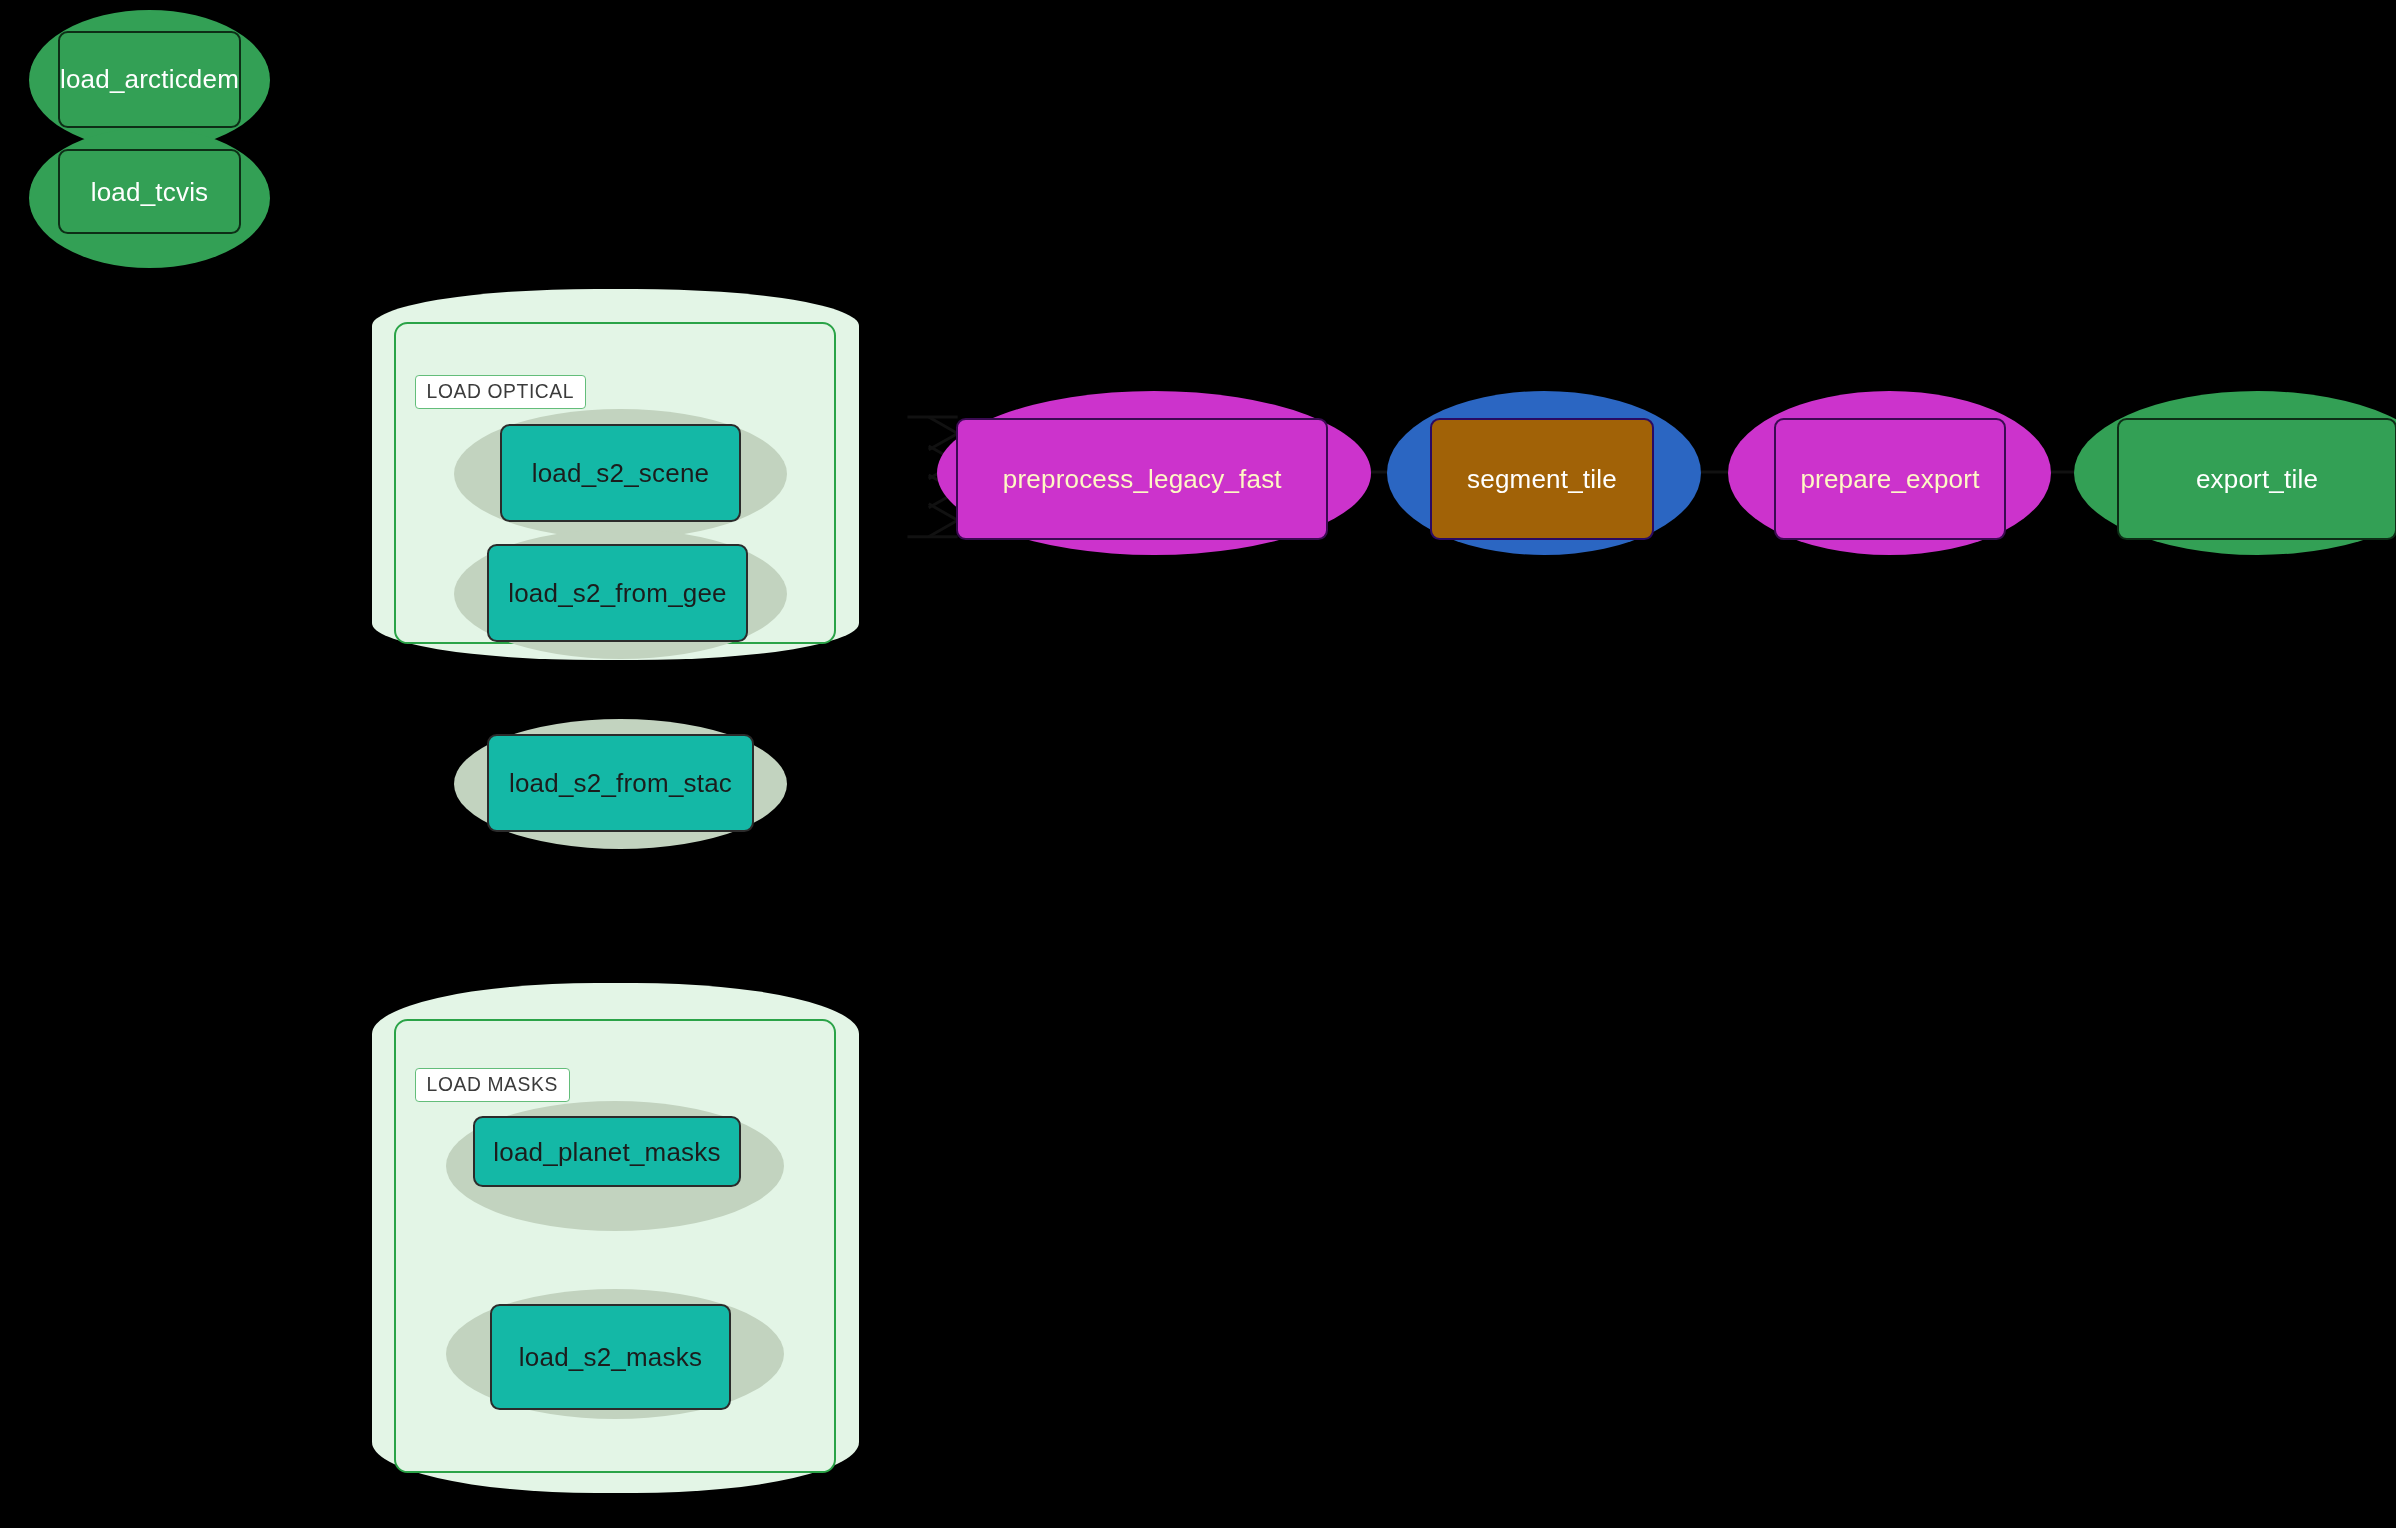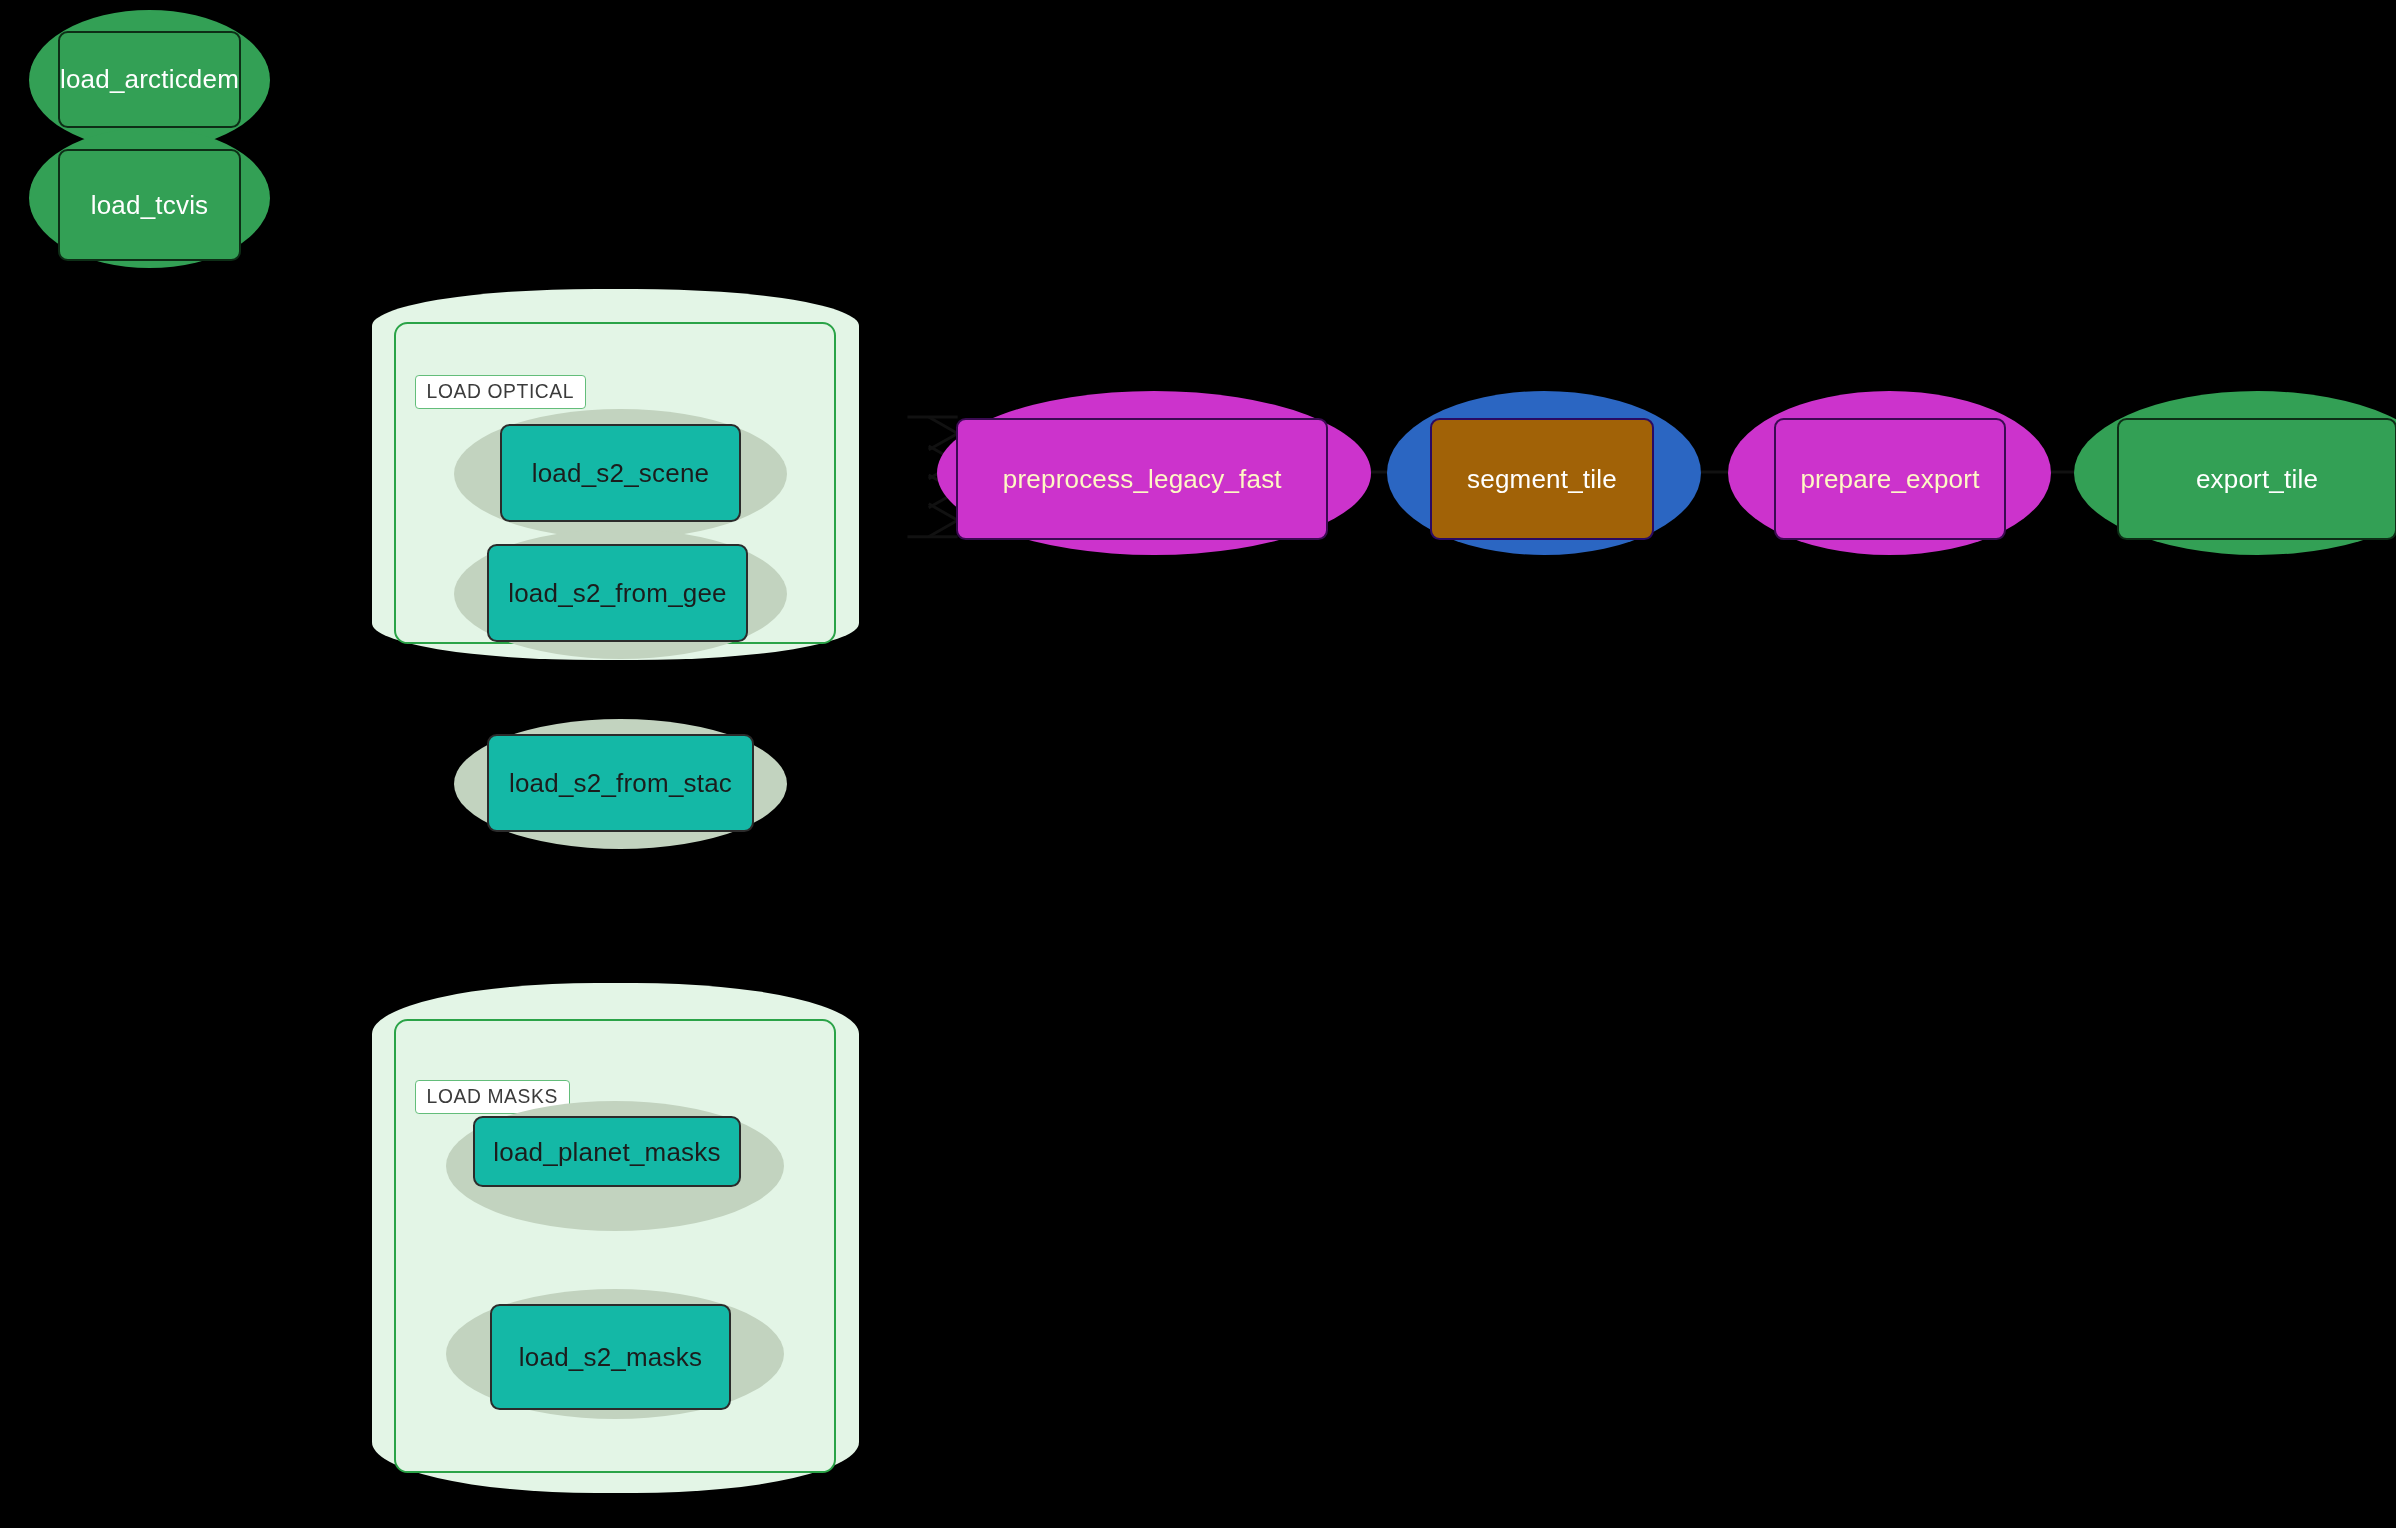--- a/index.html
+++ b/index.html
@@ -109,21 +109,21 @@
 
   <div class="node n-green" style="left:29px;top:9.7px;width:241px;height:140px;">
     <div class="ell"></div>
     <div class="rect" style="left:29px;top:21px;width:183px;height:97px;text-align:right;">
       <span class="lbl">load_arcticdem</span>
     </div>
   </div>
 
   <div class="node n-green" style="left:29px;top:128px;width:241px;height:140px;">
     <div class="ell"></div>
-    <div class="rect" style="left:29px;top:21px;width:183px;height:112px;">
+    <div class="rect" style="left:29px;top:21px;width:183px;height:85px;">
       <span class="lbl">load_tcvis</span>
     </div>
   </div>
 
   <div class="cluster" style="left:384px;top:301px;width:463px;height:348px;">
     <div class="cl-blob" style="left:-11.6px;top:-11.6px;width:487px;height:371px;"></div>
     <div class="cl-box" style="left:9.7px;top:21px;width:442px;height:322px;"></div>
     <div class="cl-title" style="left:31px;top:42px;">LOAD OPTICAL</div>
   </div>
 
@@ -144,21 +144,21 @@
   <div class="node n-white" style="left:454px;top:719px;width:333px;height:130px;">
     <div class="ell"></div>
     <div class="rect" style="left:33px;top:15.4px;width:267px;height:98px;">
       <span class="lbl">load_s2_from_stac</span>
     </div>
   </div>
 
   <div class="cluster" style="left:384px;top:996px;width:463px;height:483px;">
     <div class="cl-blob" style="left:-11.6px;top:-13.5px;width:487px;height:510px;"></div>
     <div class="cl-box" style="left:9.7px;top:23px;width:442px;height:454px;"></div>
-    <div class="cl-title" style="left:31px;top:52px;">LOAD MASKS</div>
+    <div class="cl-title" style="left:31px;top:40px;">LOAD MASKS</div>
   </div>
 
   <div class="node n-white" style="left:446px;top:1101px;width:338px;height:130px;">
     <div class="ell"></div>
     <div class="rect" style="left:27px;top:15.4px;width:268px;height:71px;">
       <span class="lbl">load_planet_masks</span>
     </div>
   </div>
 
   <div class="node n-white" style="left:446px;top:1289px;width:338px;height:130px;">

